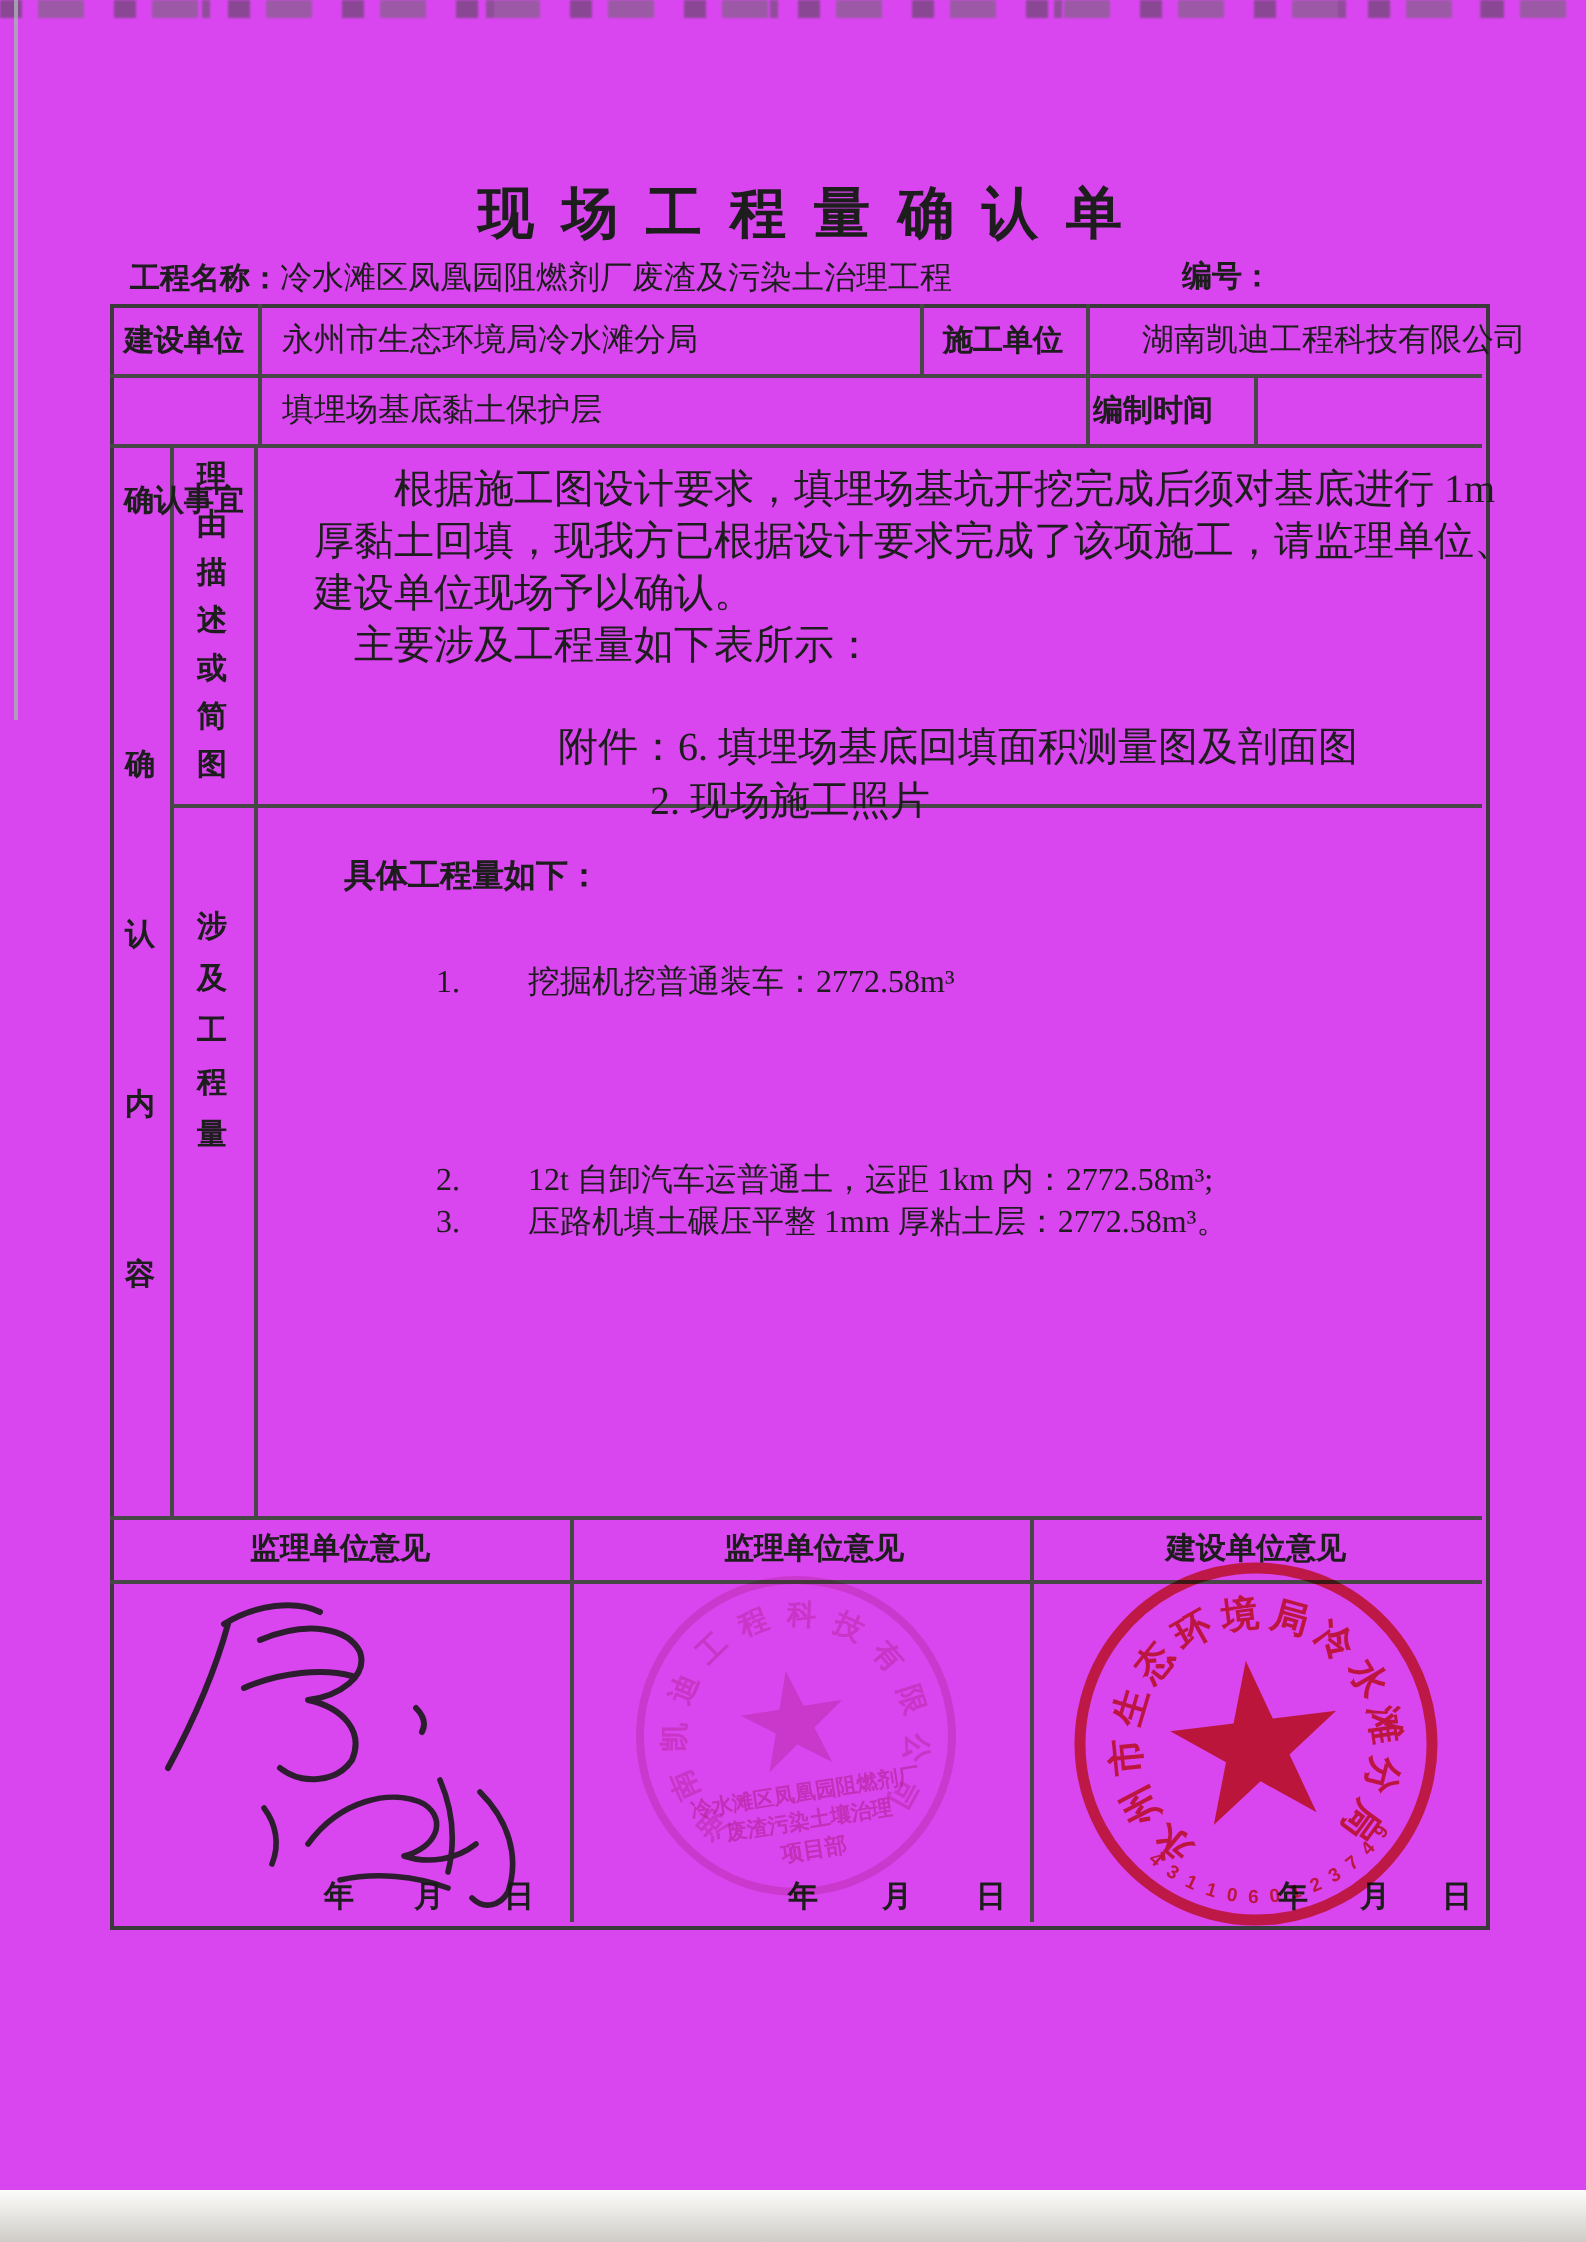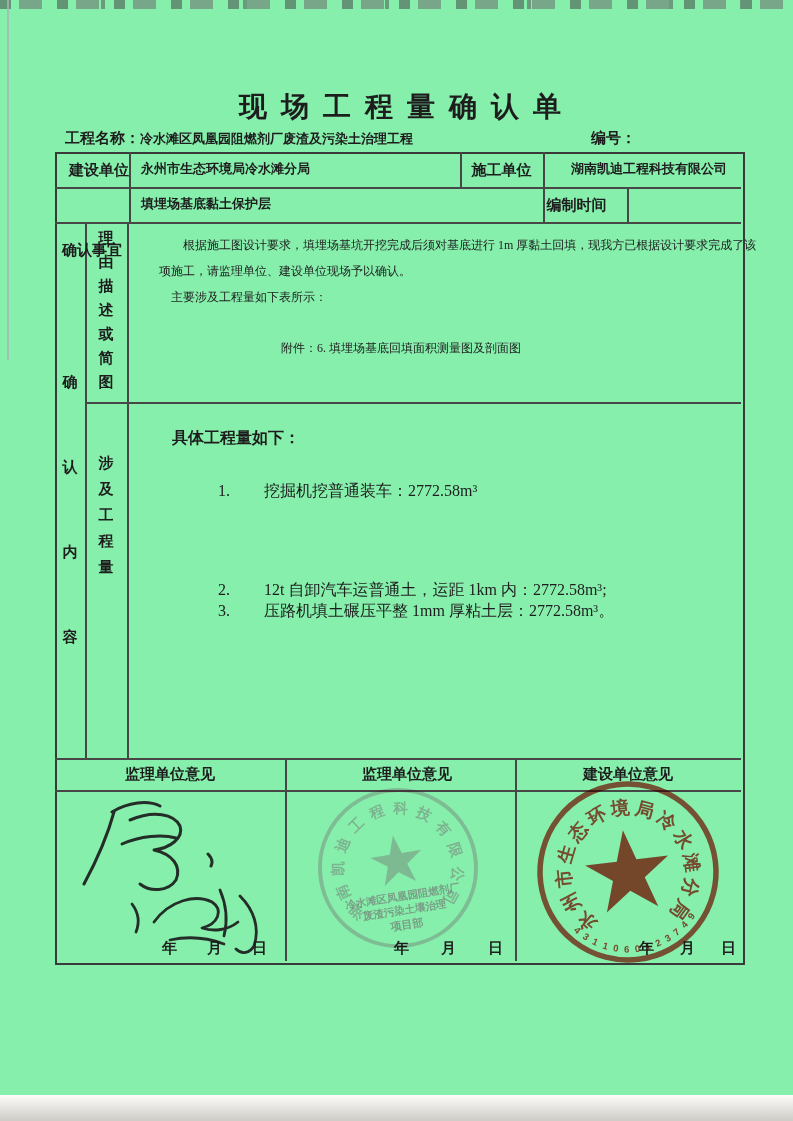--- a/index.html
+++ b/index.html
@@ -1,16 +1,16 @@
 <!DOCTYPE html>
 <html><head>
 <meta charset="utf-8">
 <style>
   html,body{margin:0;padding:0;background:#e9e9e7;}
-  .page{position:relative;width:793px;height:1121px;background:#86efac;overflow:hidden;
+  .page{position:relative;width:793px;height:1121px;background:#d946ef;overflow:hidden;
         font-family:"Liberation Serif","DejaVu Serif",serif;color:#1d1d1d;}
   .sans{font-family:"Liberation Sans","DejaVu Sans",sans-serif;}
   .abs{position:absolute;}
   
   .scan-top{left:0;top:0;width:793px;height:9px;opacity:.55;filter:blur(.5px);
     background:
       repeating-linear-gradient(90deg,#4a4a4a 0 11px,transparent 11px 19px,#6b6b6b 19px 42px,transparent 42px 57px),
       repeating-linear-gradient(90deg,transparent 0 30px,#555 30px 34px,transparent 34px 71px);}
   .scan-left{left:7px;top:0;width:2px;height:360px;background:#aab2b5;opacity:.8;}
   .scan-bottom{left:0;bottom:0;width:793px;height:26px;background:linear-gradient(#fcfcfa,#cfccc7);}
@@ -18,29 +18,29 @@
   .title{left:55px;top:88px;width:690px;text-align:center;font-size:28px;font-weight:bold;
          letter-spacing:14px;text-indent:14px;}
   .meta{top:129px;font-size:15px;font-weight:bold;white-space:nowrap;}
   
   .frame{left:55px;top:152px;width:686px;height:809px;border:2px solid #3a3a3a;}
   .hl,.vl{background:#474747;}
   .hl{height:1.6px;}
   .vl{width:1.6px;}
   
   .lbl{font-size:15px;font-weight:bold;white-space:nowrap;}
-  .val{font-size:13px;font-weight:700;white-space:nowrap;}
+  .val{font-size:16px;font-weight:400;white-space:nowrap;}
   .cc{text-align:center;}
   
   .vchars{display:flex;flex-direction:column;align-items:center;font-weight:600;font-size:15px;}
   .v-outer{left:55px;top:260px;width:30px;height:500px;justify-content:center;gap:66px;}
   .v-reason{left:85px;top:230px;width:42px;height:160px;justify-content:center;gap:5px;}
   .v-qty{left:85px;top:440px;width:42px;height:150px;justify-content:center;gap:7px;}
   
-  .reason{left:127px;top:232px;width:608px;padding-left:4px;font-size:12px;line-height:26px;margin-left:28px;}
+  .reason{left:127px;top:232px;width:608px;padding-left:30px;font-size:20px;line-height:26px;}
   .p1{text-indent:2em;margin:0;}
   .p2{text-indent:1em;margin:0;}
   .attach1{margin:25px 0 0 122px;line-height:27px;white-space:nowrap;}
   .attach2{margin:0 0 0 168px;line-height:27px;white-space:nowrap;}
   
   .qty-intro{left:172px;top:428px;font-size:16px;font-weight:600;font-family:Liberation Mono, monospace;}
   .qty-item{left:218px;font-size:16px;white-space:nowrap;}
   .qty-no{display:inline-block;width:46px;}
   
   .op-hdr{top:765px;font-size:15px;font-weight:bold;text-align:center;}
@@ -76,21 +76,21 @@
 
   <div class="abs vl" style="left:129px;top:152px;height:70px;"></div>
   <div class="abs vl" style="left:460px;top:152px;height:35px;"></div>
   <div class="abs vl" style="left:543px;top:152px;height:70px;"></div>
   <div class="abs vl" style="left:627px;top:187px;height:35px;"></div>
   <div class="abs vl" style="left:85px;top:222px;height:536px;"></div>
   <div class="abs vl" style="left:127px;top:222px;height:536px;"></div>
   <div class="abs vl" style="left:285px;top:758px;height:203px;"></div>
   <div class="abs vl" style="left:515px;top:758px;height:203px;"></div>
 
-  <div class="abs lbl cc" style="left:55px;top:161px;width:74px;text-align:right;">建设单位</div>
+  <div class="abs lbl cc" style="left:55px;top:161px;width:74px;">建设单位</div>
   <div class="abs val" style="left:141px;top:160px;">永州市生态环境局冷水滩分局</div>
   <div class="abs lbl cc" style="left:460px;top:161px;width:83px;">施工单位</div>
   <div class="abs val" style="left:556px;top:160px;margin-left:15px;">湖南凯迪工程科技有限公司</div>
 
   <div class="abs lbl cc" style="left:55px;top:196px;width:74px;margin-top:45px;">确认事宜</div>
   <div class="abs val" style="left:141px;top:195px;">填埋场基底黏土保护层</div>
   <div class="abs lbl cc" style="left:543px;top:196px;width:67px;">编制时间</div>
   <div class="abs val" style="left:640px;top:195px;"></div>
 
   <div class="abs vchars v-outer">
@@ -114,20 +114,23 @@
       <span>工</span>
       <span>程</span>
       <span>量</span>
     </div>
 
   <div class="abs reason">
     <p class="p1">根据施工图设计要求，填埋场基坑开挖完成后须对基底进行 1m 厚黏土回填，现我方已根据设计要求完成了该项施工，请监理单位、建设单位现场予以确认。</p>
     <p class="p2">主要涉及工程量如下表所示：</p>
     <div class="attach1">
       <span>附件：</span><span>6. 填埋场基底回填面积测量图及剖面图</span>
+    </div>
+    <div class="attach2">
+      <span>2. 现场施工照片</span>
     </div>
   </div>
 
   <div class="abs qty-intro">具体工程量如下：</div>
   <div class="abs qty-item" style="top:481px;">
     <span class="qty-no">1.</span><span>挖掘机挖普通装车：2772.58m³</span>
   </div>
   <div class="abs qty-item" style="top:580px;">
     <span class="qty-no">2.</span><span>12t 自卸汽车运普通土，运距 1km 内：2772.58m³;</span>
   </div>

